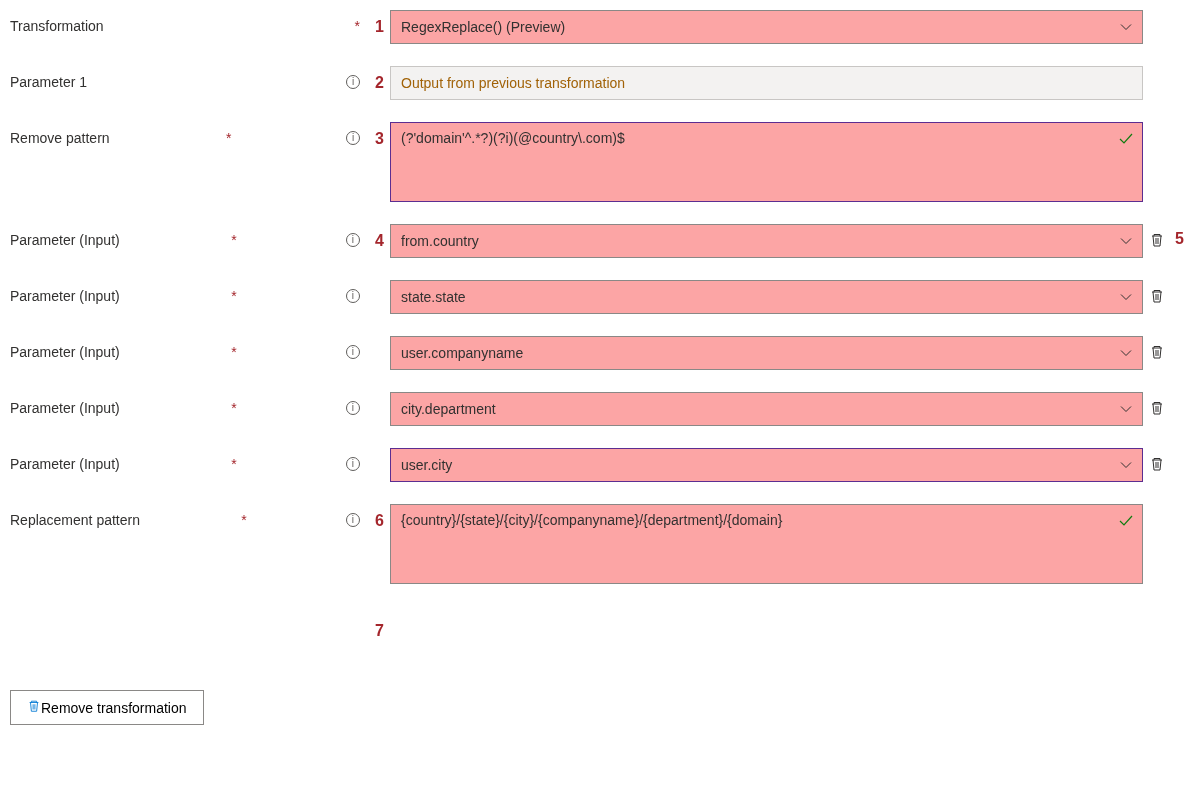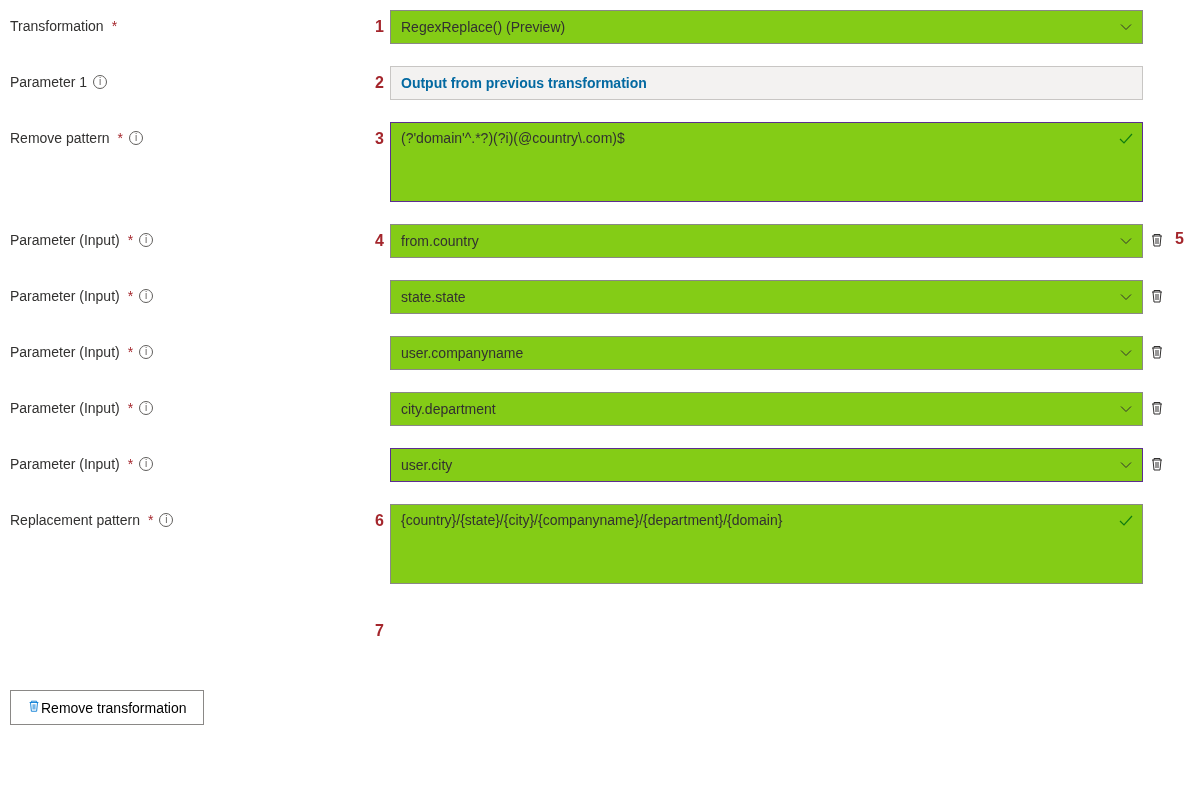--- a/index.html
+++ b/index.html
@@ -16,20 +16,21 @@
     align-items: flex-start;
     margin-bottom: 22px;
   }
   .label-col {
     width: 350px;
     flex-shrink: 0;
     padding-top: 8px;
     display: flex;
     align-items: center;
     gap: 6px;
+    justify-content: space-between;
   }
   .label-text { color: #323130; }
   .required { color: #a4262c; margin-left: 2px; }
   .info-icon {
     display: inline-flex;
     width: 14px; height: 14px;
     border: 1px solid #605e5c;
     border-radius: 50%;
     align-items: center;
     justify-content: center;
@@ -50,38 +51,37 @@
   }
   .input-col {
     flex: 1;
     display: flex;
     align-items: flex-start;
     gap: 6px;
   }
   .select-box, .text-box, .textarea-box {
     width: 100%;
     border: 1px solid #8a8886;
-    background: #84cc16;
+    background: #fca5a5;
     font: inherit;
     padding: 7px 10px;
     outline: none;
     position: relative;
   }
   .select-box {
     display: flex;
     align-items: center;
     justify-content: space-between;
     height: 34px;
     cursor: pointer;
   }
   .select-box.readonly {
     background: #f3f2f1;
-    color: #0369a1;
+    color: #a16207;
     border-color: #c8c6c4;
-    font-weight: bold;
   }
   .select-box.focused, .textarea-box.focused {
     border-color: #5c2d91;
   }
   .chevron {
     display: inline-block;
     width: 12px; height: 12px;
   }
   .chevron svg { display: block; }
   .textarea-box {

